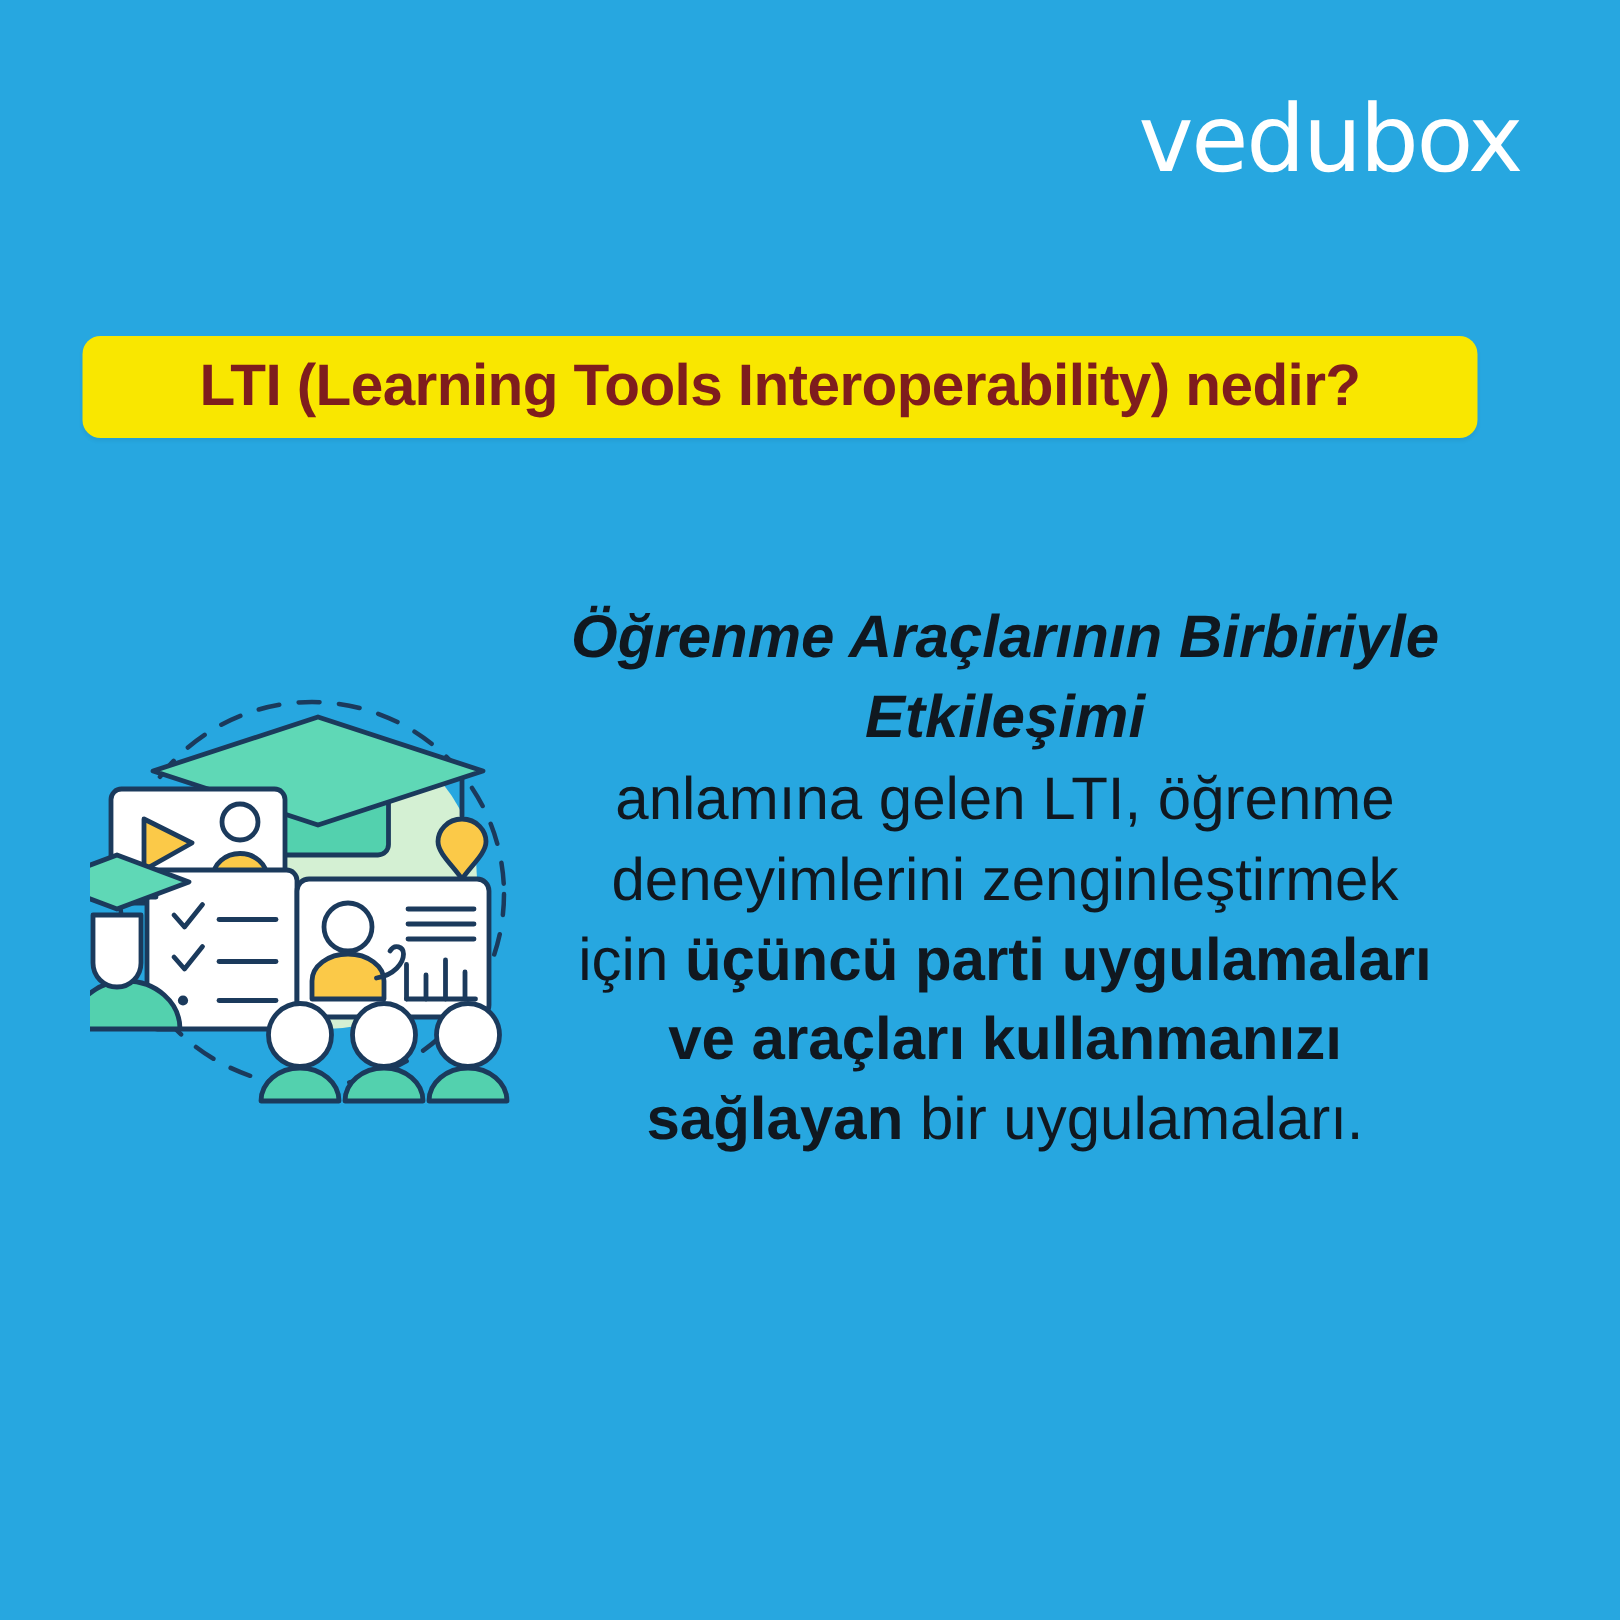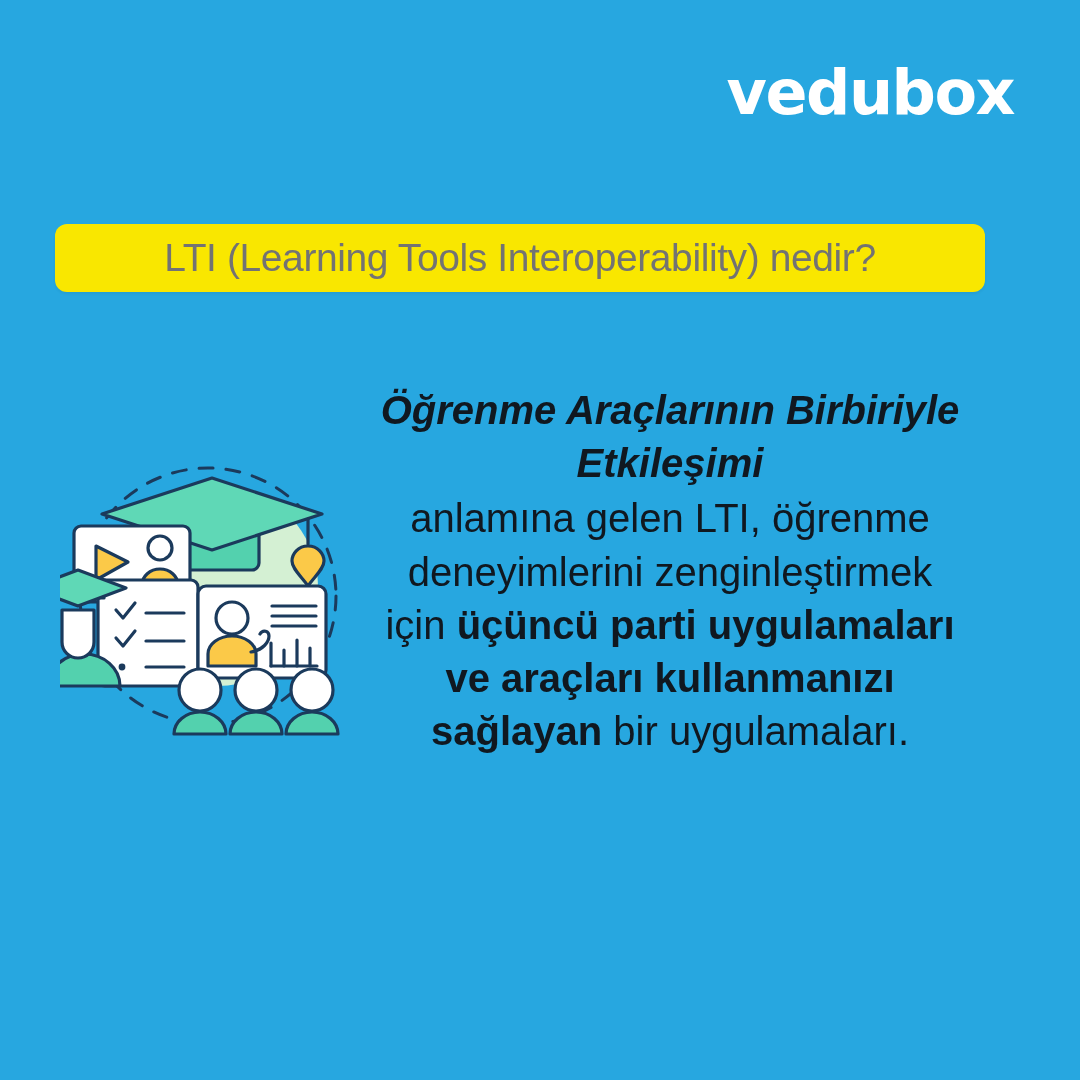--- a/index.html
+++ b/index.html
@@ -13,56 +13,56 @@
 
   
   .logo-wrap {
     position:absolute;
     top:62px; right:66px;
     display:flex; align-items:center;
   }
   .logo-text {
     color:#ffffff;
     font-size:62px;
-    font-weight:700;
+    font-weight:400;
     letter-spacing:-1.5px;
     line-height:1;
     font-family:"DejaVu Sans", sans-serif;
   }
 
   
   .title-banner {
     position:absolute;
     left:55px; top:224px;
     width:930px; height:68px;
     background:#F9E700;
     border-radius:12px;
     display:flex; align-items:center; justify-content:center;
     box-shadow:0 2px 3px rgba(0,0,0,0.06);
   }
   .title-banner-text {
-    color:#737373;
+    color:#7f1d1d;
     font-size:39px;
-    font-weight:400;
+    font-weight:700;
     letter-spacing:-0.4px;
     white-space:nowrap;
     font-family:"Liberation Sans", sans-serif;
   }
 
   
   .illustration {
     position:absolute;
     left:60px; top:438px;
     width:310px; height:310px;
   }
 
   
   .copy {
     position:absolute;
-    left:375px; top:384px;
+    left:375px; top:399px;
     width:590px;
     text-align:center;
     color:#101820;
     font-size:40px;
     line-height:1.33;
     font-weight:400;
     font-family:"Liberation Sans", sans-serif;
   }
   .copy .lead {
     font-weight:700;

